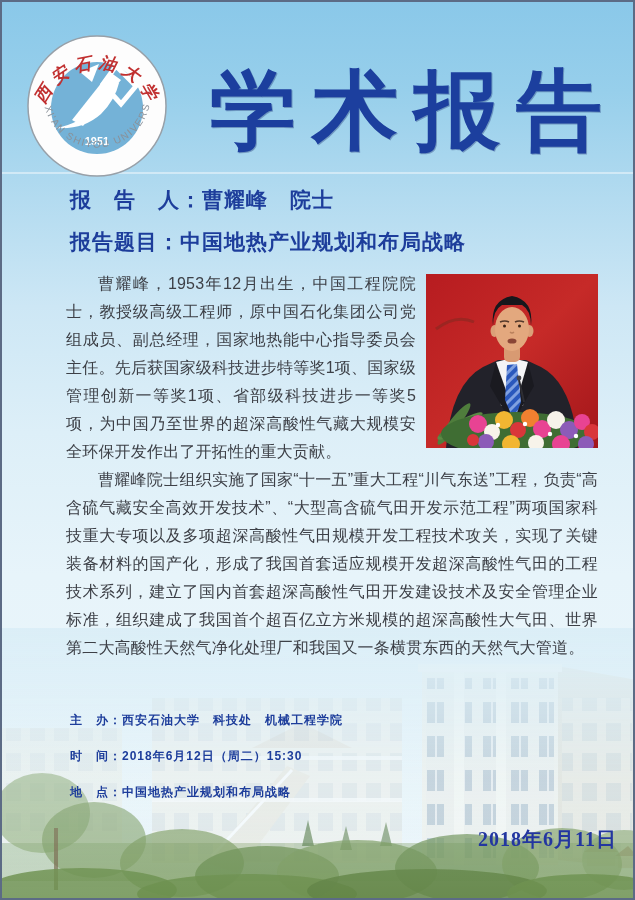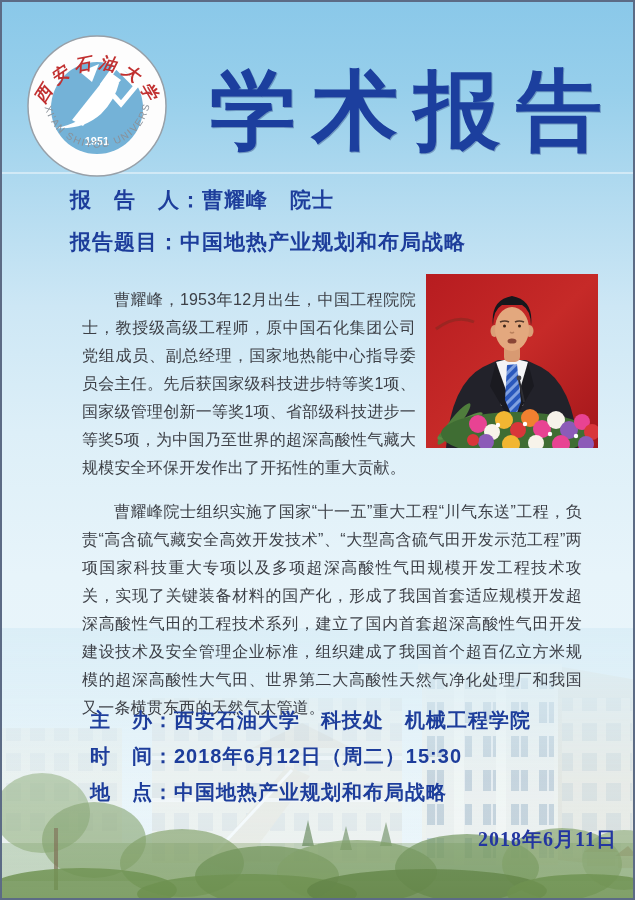--- a/index.html
+++ b/index.html
@@ -24,25 +24,25 @@
   }
   
   .report-info{position:absolute;left:68px;top:184px;color:#1d3d9b;font-weight:bold;font-size:21px;letter-spacing:1px;}
   .report-info .line{margin:0 0 14px 0;white-space:nowrap;}
   
   .bio{
     position:absolute;left:64px;top:268px;width:532px;
     font-size:16px;line-height:28px;color:#3d4047;text-align:justify;
     letter-spacing:.2px;
   }
-  .bio p{margin:16px;text-indent:2em;}
+  .bio p{margin:0;text-indent:2em;}
   .photo-wrap{float:right;width:172px;height:174px;margin:4px 0 6px 10px;}
   .photo-wrap svg{display:block;}
   
-  .details{position:absolute;left:68px;top:700px;color:#1d3d9b;font-weight:bold;font-size:20px;line-height:36px;letter-spacing:1px;margin-left:20px;}
+  .details{position:absolute;left:68px;top:700px;color:#1d3d9b;font-weight:bold;font-size:12px;line-height:36px;letter-spacing:1px;}
   .details .row{white-space:nowrap;}
   
   .date{position:absolute;left:476px;top:824px;color:#2336a0;font-weight:bold;font-size:20px;letter-spacing:1px;font-family:Liberation Serif, serif;}
 </style>
 </head>
 <body>
 
 <div class="poster">
 
   <svg class="scenery" viewBox="0 0 635 270" xmlns="http://www.w3.org/2000/svg" aria-hidden="true">

